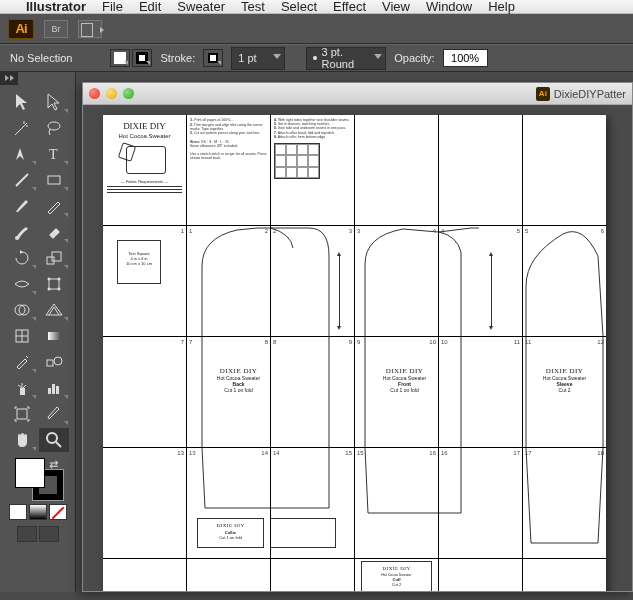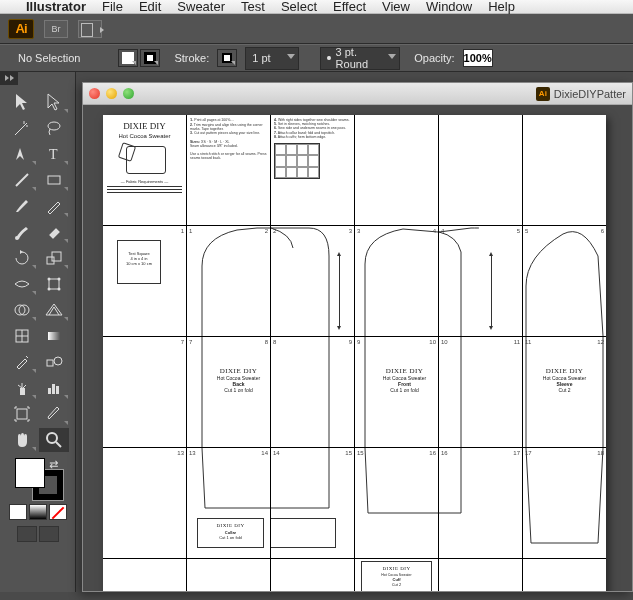--- a/index.html
+++ b/index.html
@@ -13,37 +13,37 @@
   
   
   .app-topbar { height: 30px; background: #535353; display: flex; align-items: center; padding-left: 8px; gap: 10px; border-bottom: 1px solid #2b2b2b; }
   .ai-logo { width: 26px; height: 20px; background: #2b1a00; color: #ff9a00; font-weight: bold; font-size: 13px; display:flex; align-items:center; justify-content:center; border:1px solid #6b4b00; border-radius:2px; letter-spacing:-1px;}
   .br-btn { width: 24px; height: 18px; border:1px solid #777; background:#5a5a5a; color:#ccc; font-size:9px; display:flex;align-items:center;justify-content:center; }
   .layout-btn { width:24px; height:18px; border:1px solid #777; background:#5a5a5a; position:relative; }
   .layout-btn::before { content:""; position:absolute; left:2px; top:2px; width:10px; height:12px; border:1px solid #bbb; }
   .layout-btn::after { content:""; position:absolute; right:-3px; top:6px; width:0;height:0;border-left:4px solid #bbb;border-top:3px solid transparent;border-bottom:3px solid transparent; }
   
   
-  .control-bar { height: 28px; background: #535353; border-top: 1px solid #666; border-bottom:1px solid #2b2b2b; display:flex; align-items:center; padding-left:18px; color:#e6e6e6; font-size:11px; gap:8px; }
+  .control-bar { height: 28px; background: #535353; border-top: 1px solid #666; border-bottom:1px solid #2b2b2b; display:flex; align-items:center; padding-left:10px; color:#e6e6e6; font-size:11px; gap:8px; }
   .swatch-pair { display:flex; align-items:center; gap:2px; }
   .sw-box { width:20px; height:18px; border:1px solid #2b2b2b; position:relative; background:#535353; display:flex; align-items:center; justify-content:center;}
   .sw-box .tri { position:absolute; right:1px; bottom:1px; width:0;height:0;border-left:4px solid transparent;border-top:4px solid #aaa;}
   .sw-inner-fill { width:12px; height:12px; background:#fff; }
   .sw-inner-stroke { width:12px; height:12px; background:#fff; border:3px solid #000; }
-  .control-lbl { margin-left: 6px; }
+  .control-lbl { margin-left: 0; }
   .small-sw { width:20px;height:18px;border:1px solid #2b2b2b;display:flex;align-items:center;justify-content:center;position:relative;}
   .small-sw .tri{position:absolute;right:1px;bottom:1px;width:0;height:0;border-left:4px solid transparent;border-top:4px solid #aaa;}
   .mini-sq{width:10px;height:10px;border:2px solid #000;background:#fff;}
   .combo { height:23px; border:1px solid #2b2b2b; background:#3c3c3c; color:#e0e0e0; display:flex; align-items:center; padding: 0 16px 0 6px; font-size:11px; position:relative; min-width:54px;}
   .combo .tri{position:absolute;right:3px;top:6px;width:0;height:0;border-left:4px solid transparent;border-right:4px solid transparent;border-top:5px solid #aaa;}
   .stroke-style { width:90px; }
   .stroke-style .line{height:2px;background:#e0e0e0;width:28px;margin-right:5px;}
   .round-cap { width:80px;margin-left:13px; }
   .round-cap .dot{width:4px;height:4px;border-radius:50%;background:#e0e0e0;margin-right:5px;}
-  .opacity-field { width:30px;height:18px;background:#fff;color:#000;font-size:11px;display:flex;align-items:center;justify-content:center;border:1px solid #2b2b2b;font-weight:bold;}
+  .opacity-field { width:45px;height:18px;background:#fff;color:#000;font-size:11px;display:flex;align-items:center;justify-content:center;border:1px solid #2b2b2b;}
   
   
   .main { position: relative; height: calc(600px - 22px - 30px - 28px); display:flex; background:#4a4a4a;}
   .panel-toggle { position:absolute; left:0; top:-1px; width:18px; height:14px; background:#2e2e2e; display:flex;align-items:center;justify-content:center; z-index:5;}
   .panel-toggle::before{content:"";width:0;height:0;border-left:4px solid #aaa;border-top:3px solid transparent;border-bottom:3px solid transparent;margin-right:1px;}
   .panel-toggle::after{content:"";width:0;height:0;border-left:4px solid #aaa;border-top:3px solid transparent;border-bottom:3px solid transparent;}
   
   .toolbox { width: 76px; background:#535353; border-right:1px solid #2b2b2b; padding-top:18px; display:flex; flex-direction:column; align-items:center;}
   .tool-grid { display:grid; grid-template-columns: 30px 30px; gap:2px; }
   .tool { width:30px; height:24px; display:flex;align-items:center;justify-content:center; position:relative;}

